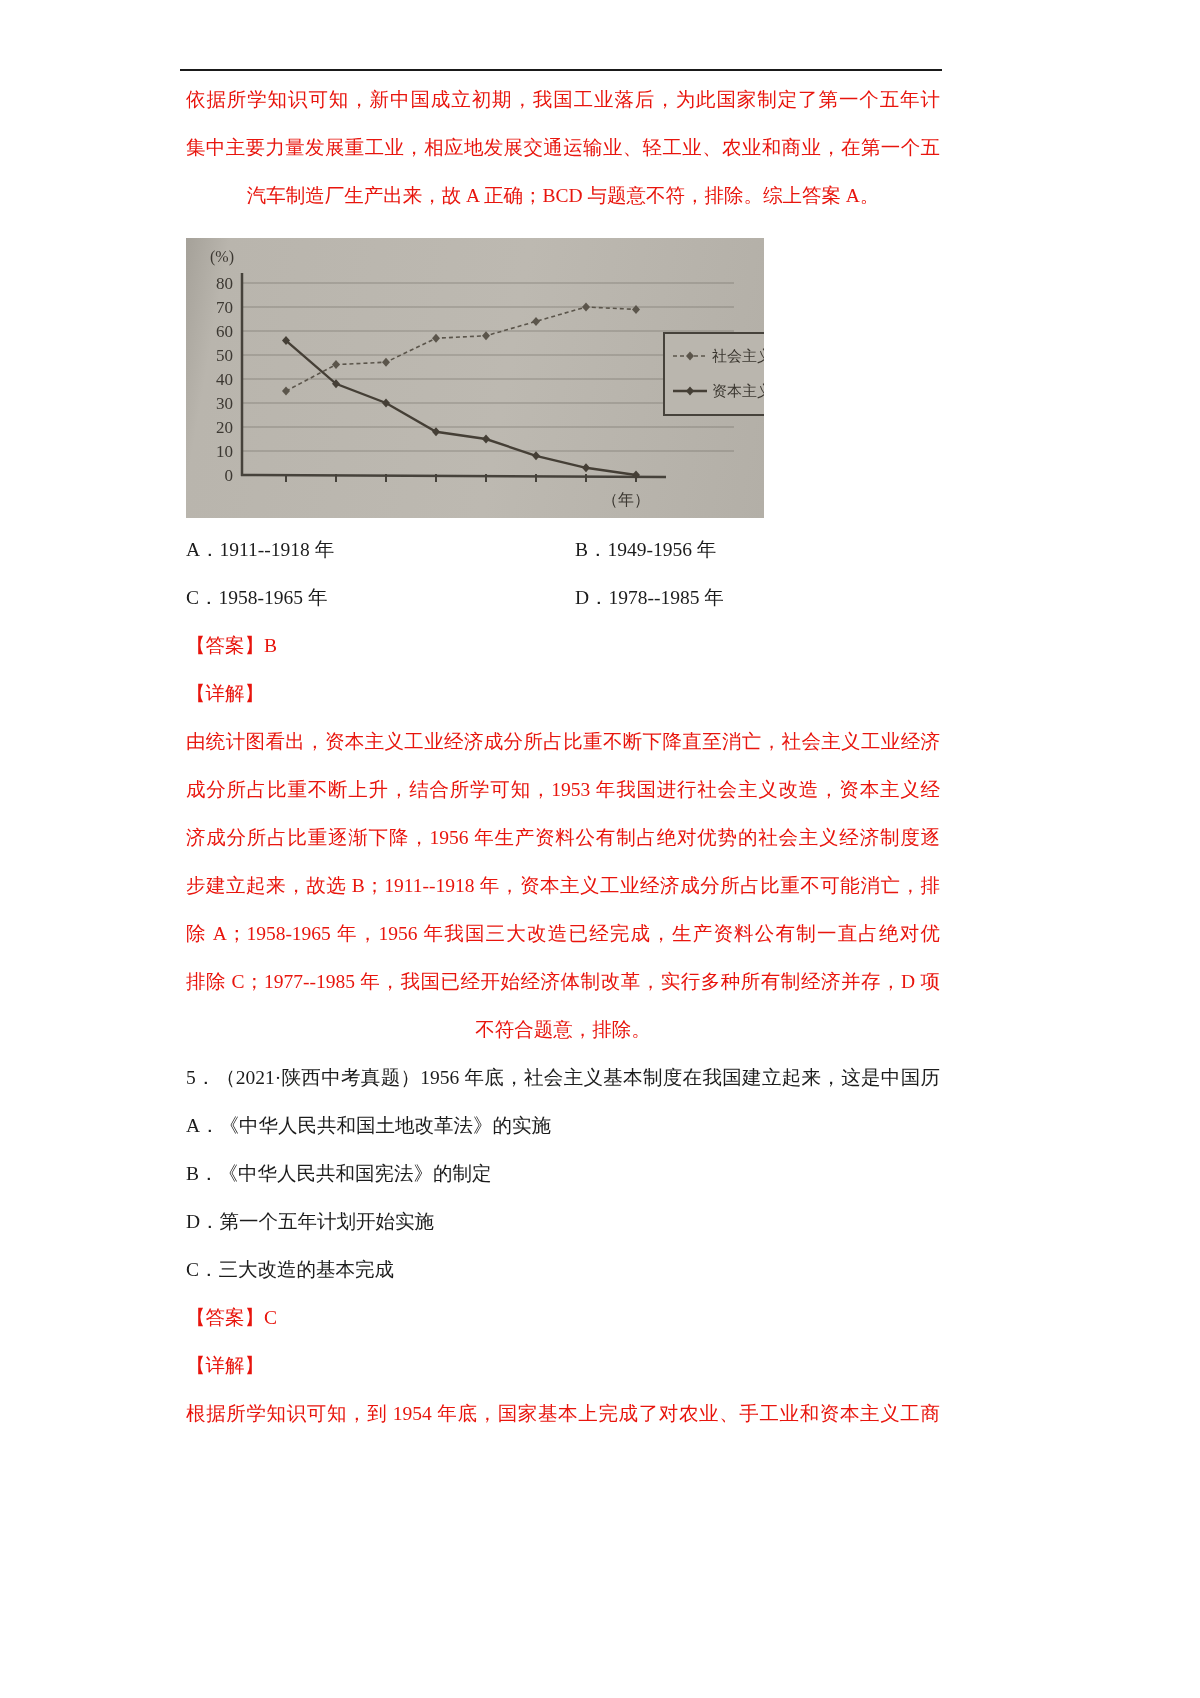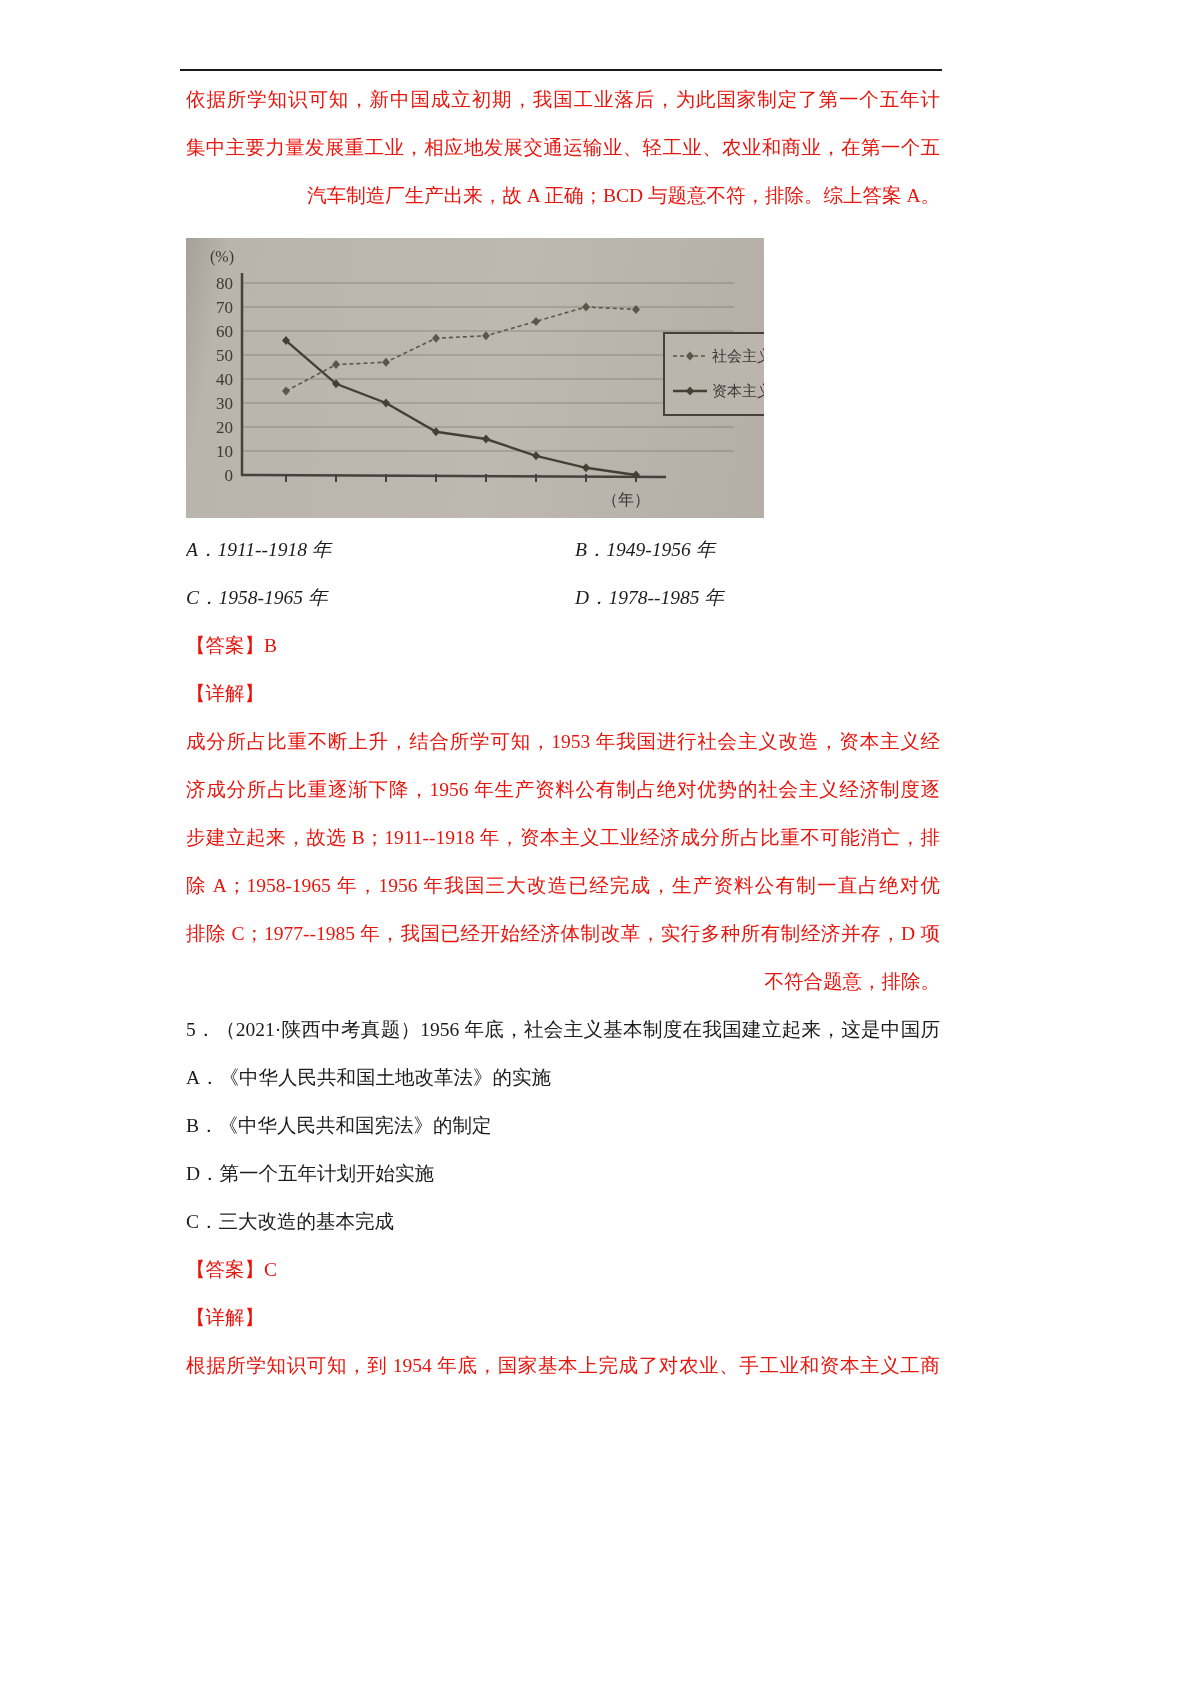--- a/index.html
+++ b/index.html
@@ -5,29 +5,29 @@
   html,body{margin:0;padding:0;}
   body{
     width:1200px;height:1698px;background:#ffffff;
     font-family:"Liberation Serif","DejaVu Serif",serif;
     color:#1c1c1c;
   }
   .page{position:relative;width:1200px;height:1698px;overflow:hidden;background:#fff;}
   .rule{position:absolute;left:180px;top:69px;width:762px;border-top:2.5px solid #1a1a1a;}
   .col{position:absolute;left:186px;top:76px;width:754px;font-size:19.5px;}
   .jline{height:48px;line-height:48px;text-align:justify;text-align-last:justify;overflow:hidden;}
-  .jend{height:48px;line-height:48px;text-align:right;overflow:hidden;}
+  .jend{height:48px;line-height:48px;text-align:center;overflow:hidden;}
   .line{height:48px;line-height:48px;overflow:hidden;}
   .red{color:#e8150d;}
   .photo{
     margin:18px 0 8px 0;width:578px;height:280px;overflow:hidden;position:relative;
     background:linear-gradient(100deg,#a5a199 0%,#b9b5ad 7%,#bdb9b1 55%,#b3afa7 100%);
   }
   .photo svg{display:block;font-family:"Liberation Serif","DejaVu Serif",serif;}
-  .opt-row{height:48px;line-height:48px;overflow:hidden;font-style:italic;}
+  .opt-row{height:48px;line-height:48px;overflow:hidden;}
   .opt-row .opt-left{display:inline-block;width:384px;}
 </style>
 </head>
 <body>
 
 <div class="page">
   <div class="rule"></div>
 
   <div class="col">
 
@@ -102,20 +102,21 @@
     <div class="opt-row">
       <span class="opt-left">C．1958-1965 年</span>
       <span>D．1978--1985 年</span>
     </div>
 
     <div class="line red">
       <span>【答案】</span><span>B</span>
     </div>
     <div class="line red">【详解】</div>
 
+    <div class="jline red">由统计图看出，资本主义工业经济成分所占比重不断下降直至消亡，社会主义工业经济</div>
     <div class="jline red">成分所占比重不断上升，结合所学可知，1953 年我国进行社会主义改造，资本主义经</div>
     <div class="jline red">济成分所占比重逐渐下降，1956 年生产资料公有制占绝对优势的社会主义经济制度逐</div>
     <div class="jline red">步建立起来，故选 B；1911--1918 年，资本主义工业经济成分所占比重不可能消亡，排</div>
     <div class="jline red">除 A；1958-1965 年，1956 年我国三大改造已经完成，生产资料公有制一直占绝对优势，</div>
     <div class="jline red">排除 C；1977--1985 年，我国已经开始经济体制改革，实行多种所有制经济并存，D 项</div>
     <div class="jend  red">不符合题意，排除。</div>
 
     <div class="jline">5．（2021·陕西中考真题）1956 年底，社会主义基本制度在我国建立起来，这是中国历</div>
     <div class="line">A．《中华人民共和国土地改革法》的实施</div>
     <div class="line">B．《中华人民共和国宪法》的制定</div>

